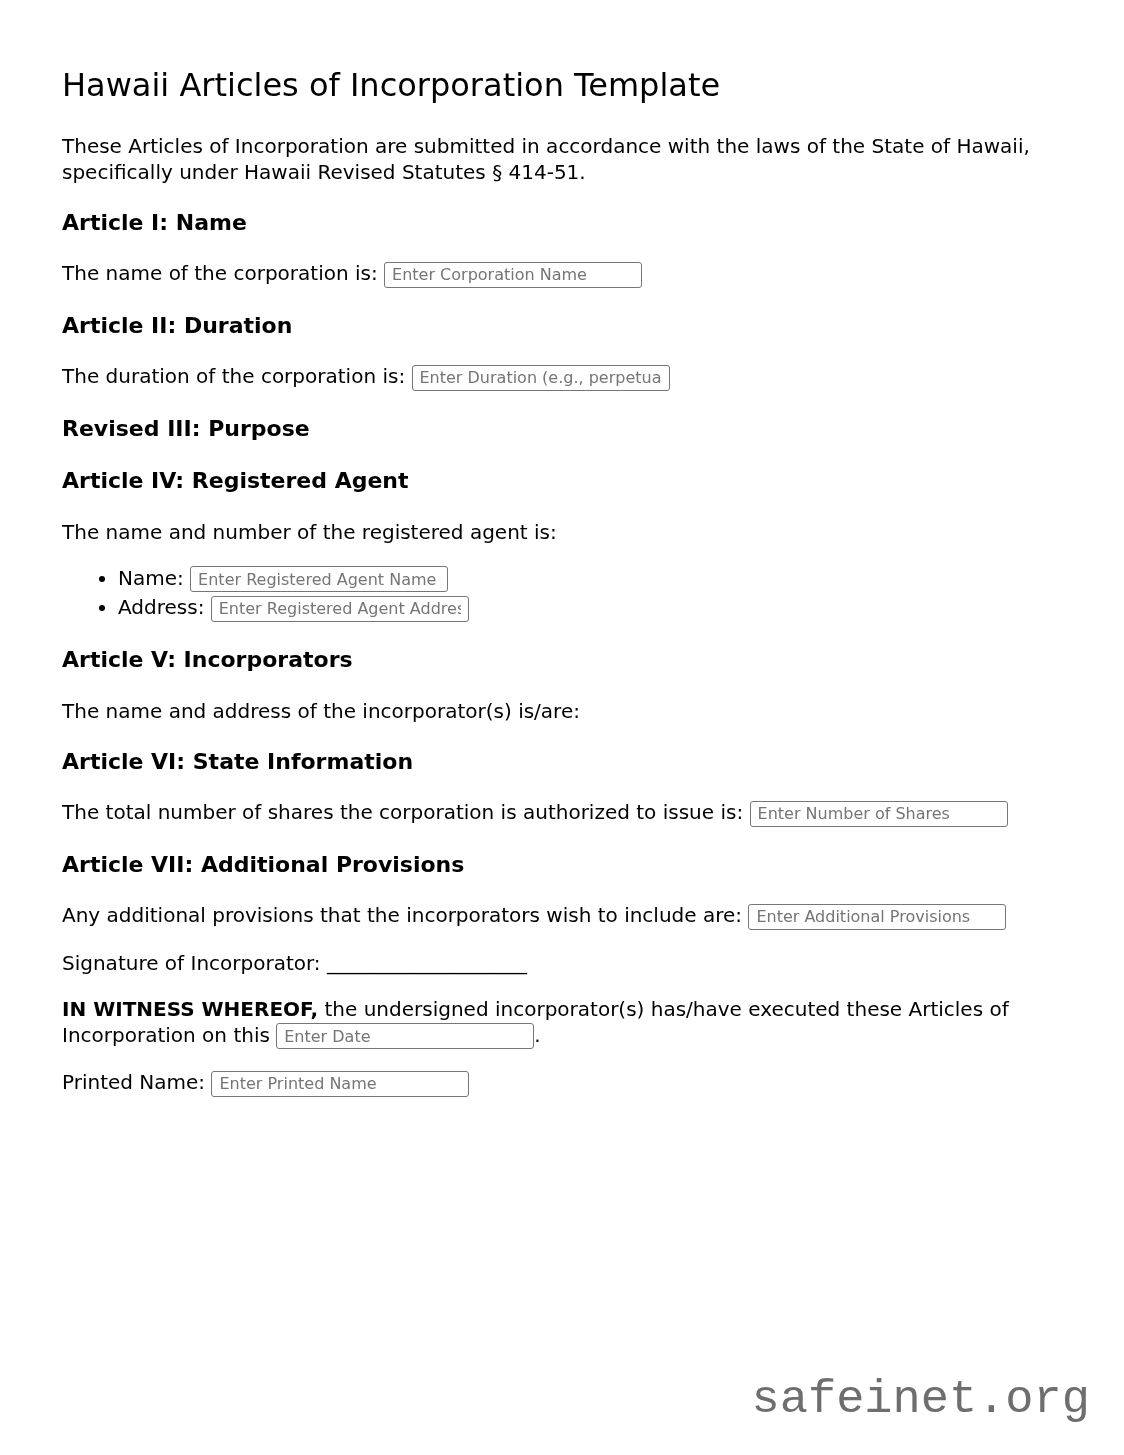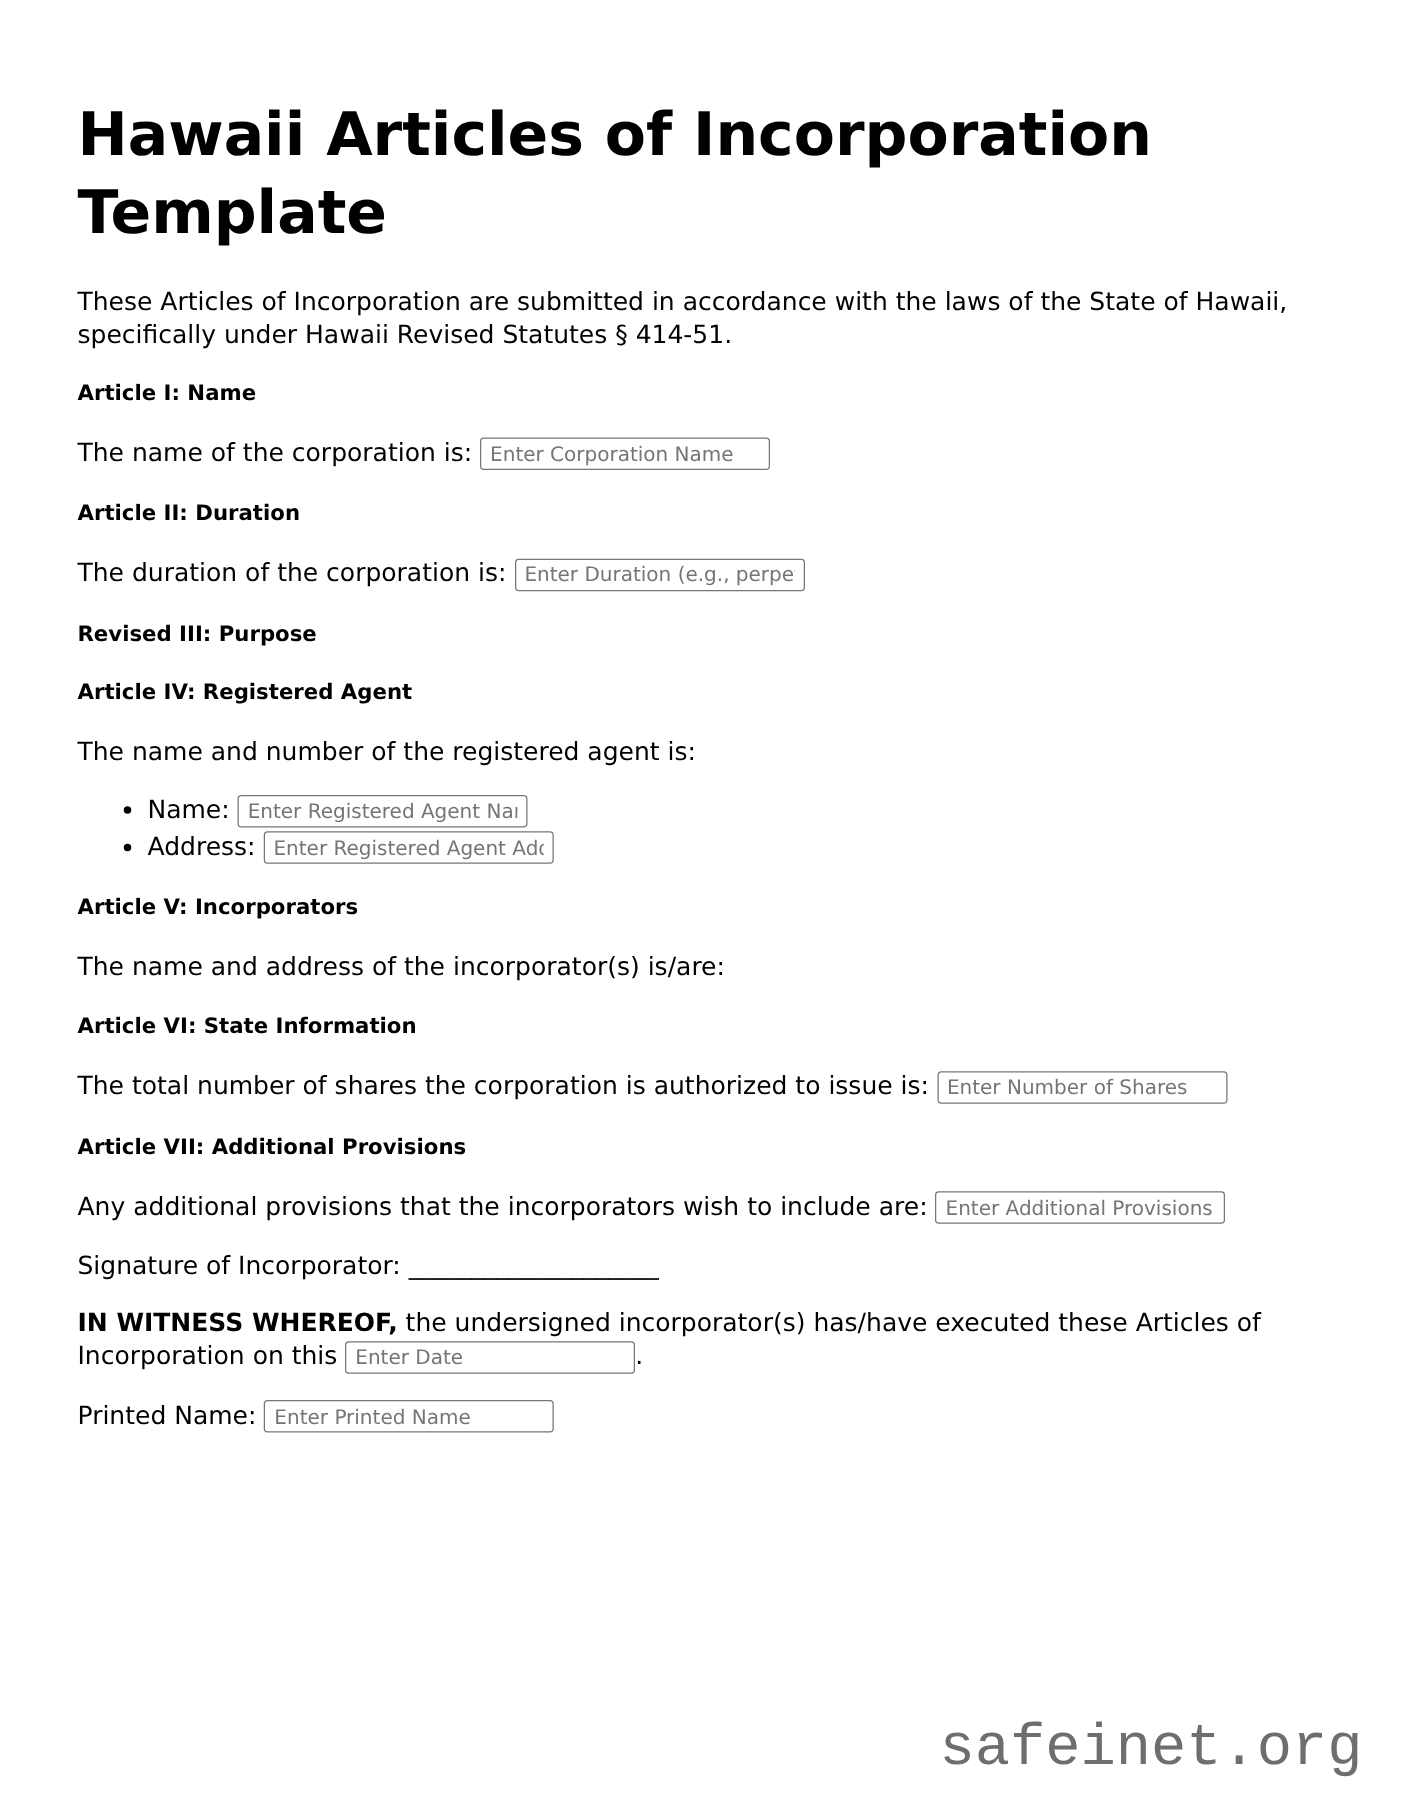--- a/index.html
+++ b/index.html
@@ -10,40 +10,40 @@
     position: relative;
     overflow: hidden;
     background: #ffffff;
     color: #000000;
     font-family: "DejaVu Sans", sans-serif;
     font-size: 20px;
     line-height: 1.3;
     padding: 50px 62px 0 62px;
   }
   h1 {
-    font-size: 48px;
+    font-size: 32px;
     line-height: 1.3;
-    margin: 27px 0 26px 0;
-    font-weight: bold;
+    margin: 15px 0 26px 0;
+    font-weight: normal;
   }
   h3 {
-    font-size: 17px;
+    font-size: 22px;
     margin: 24px 0 23px 0;
     font-weight: bold;
   }
   p { margin: 20px 0; }
   ul, ol {
     margin: 20px 0;
     padding-left: 56px;
   }
   li { margin: 2px 0; }
   input {
     font-family: "DejaVu Sans", sans-serif;
     font-size: 16px;
-    width: 232px;
+    width: 258px;
     height: 26px;
     box-sizing: border-box;
     border: 1px solid #767676;
     border-radius: 3px;
     padding: 1px 7px;
     background: #ffffff;
     color: #303030;
     vertical-align: baseline;
     overflow: hidden;
   }

